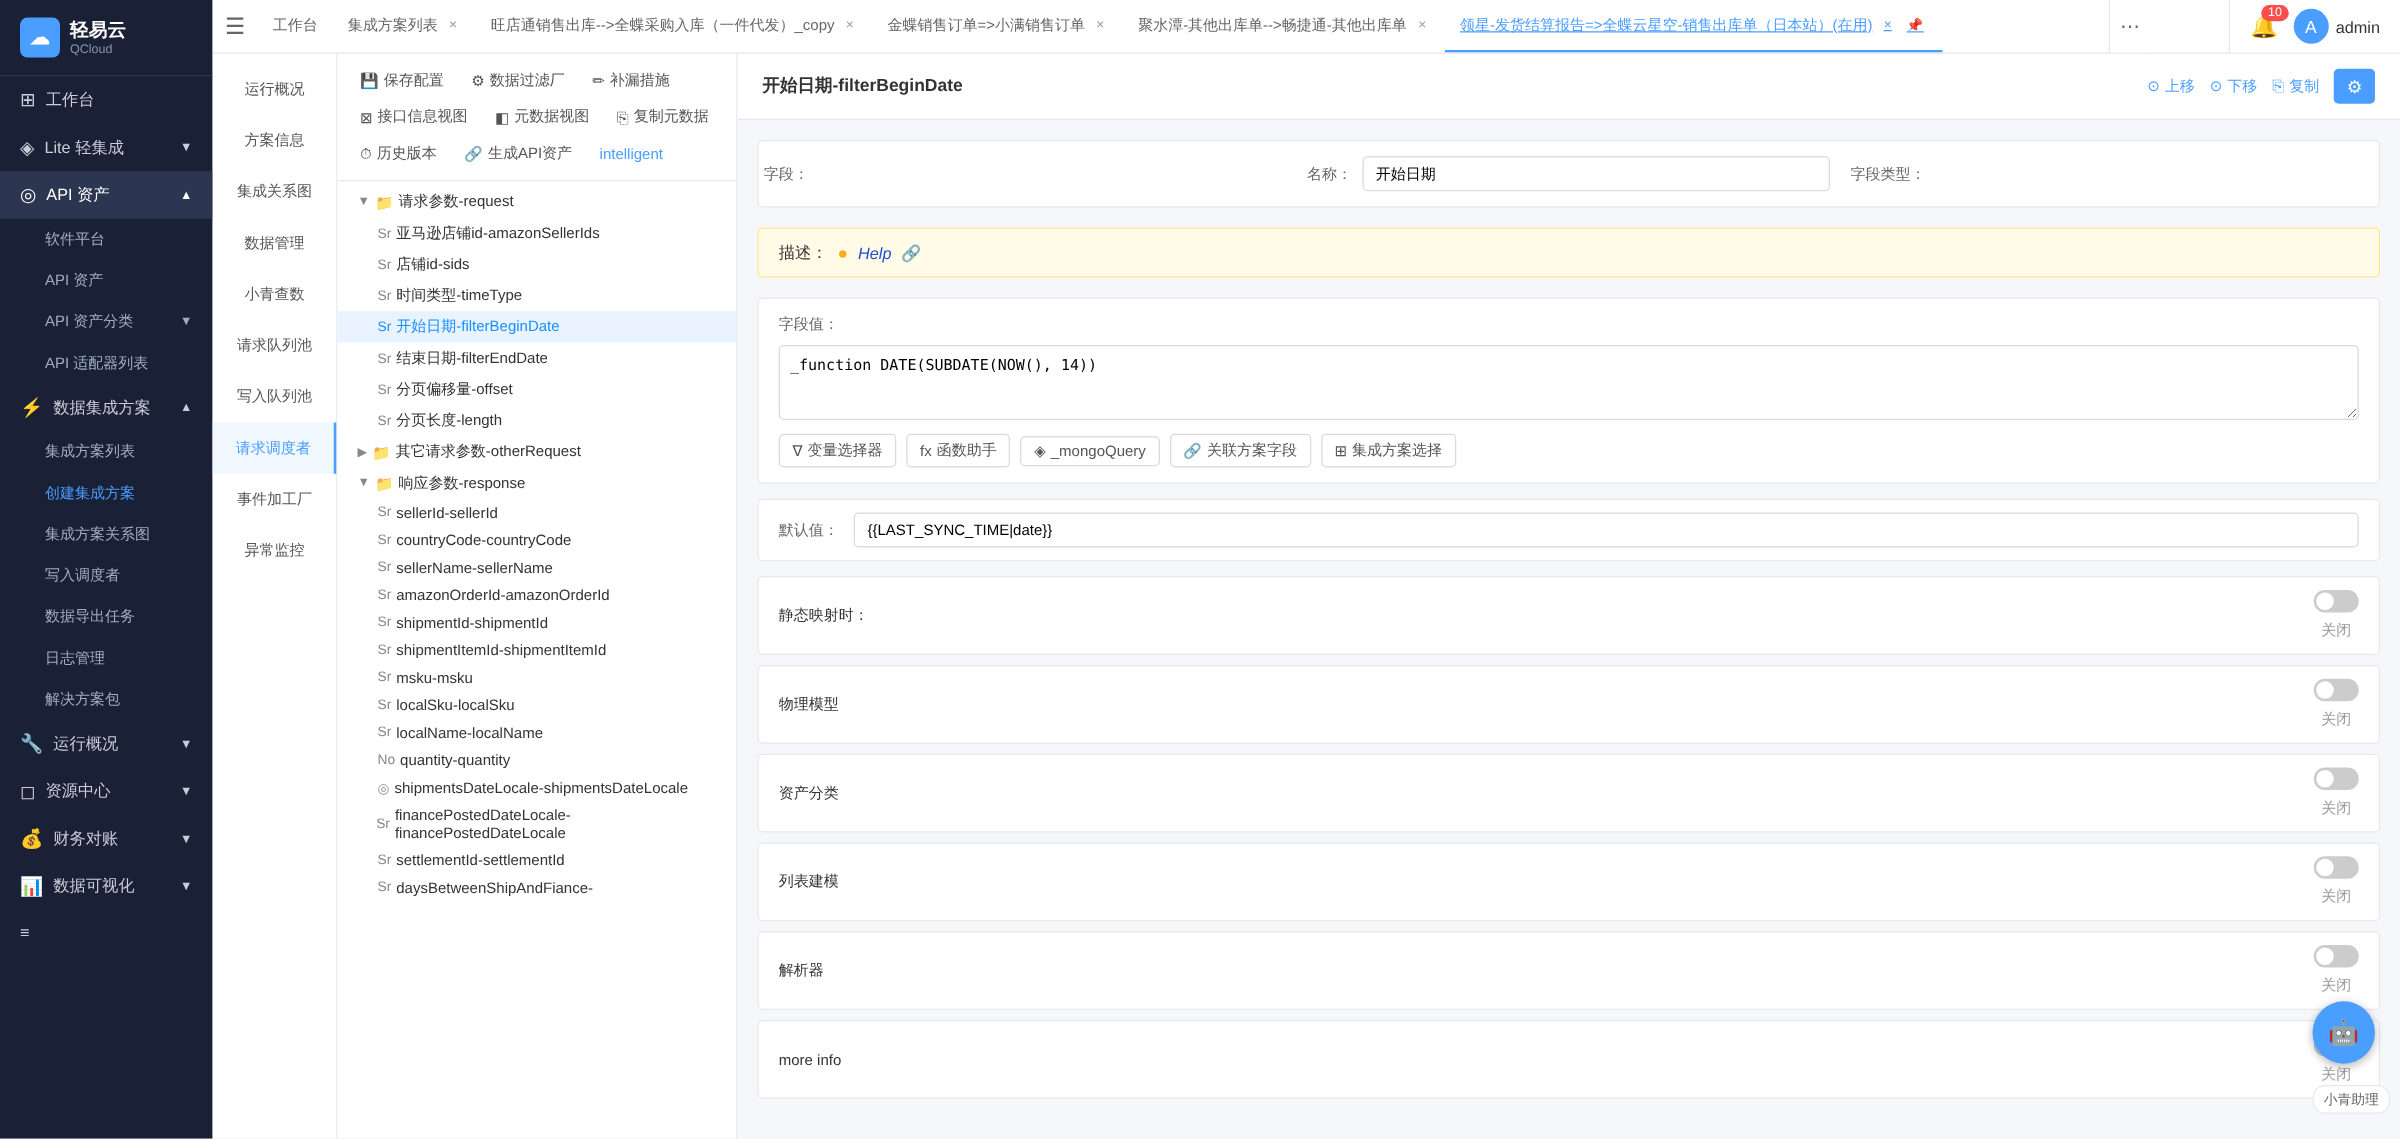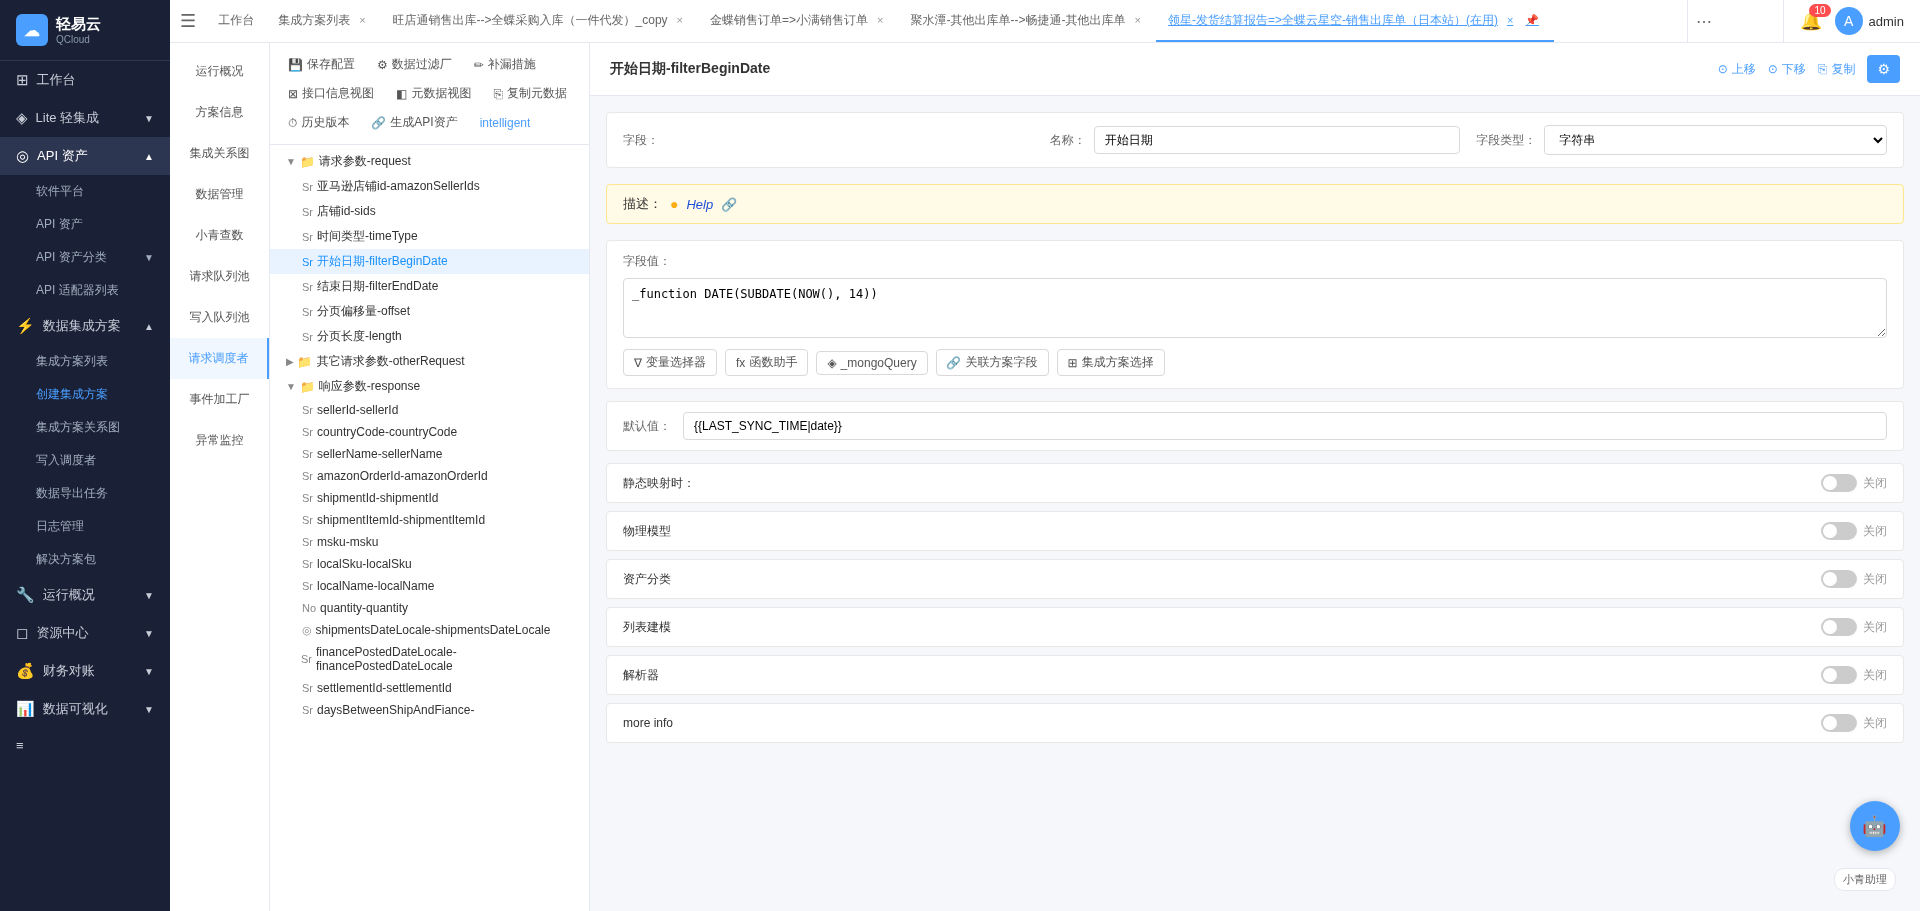--- a/index.html
+++ b/index.html
@@ -55,40 +55,40 @@
     .tree-node .folder-icon { color: #faad14; margin-right: 4px; }
 
     
     #detail-panel { flex: 1; background: #f5f7fa; overflow-y: auto; padding: 0; }
     .detail-header { background: white; padding: 12px 20px; border-bottom: 1px solid #e5e8ee; display: flex; align-items: center; justify-content: space-between; }
     .detail-title { font-size: 14px; font-weight: 600; color: #333; }
     .detail-actions { display: flex; align-items: center; gap: 12px; }
     .action-btn { display: flex; align-items: center; gap: 4px; cursor: pointer; font-size: 12px; color: #4a9eff; }
     .settings-btn { background: #4a9eff; color: white; border: none; border-radius: 4px; padding: 6px 10px; cursor: pointer; font-size: 14px; }
     .detail-content { padding: 16px; }
-    .field-row { display: flex; align-items: flex-start; margin-bottom: 16px; background: white; padding: 12px 16px; border-radius: 4px; border: 1px solid #e8e8e8; }
+    .field-row { display: flex; align-items: flex-start; margin-bottom: 16px; background: white; padding: 12px 4px; border-radius: 4px; border: 1px solid #e8e8e8; }
     .multi-fields { display: flex; align-items: center; gap: 16px; flex: 1; }
     .field-group { display: flex; align-items: center; gap: 8px; flex: 1; }
     .field-group-label { color: #666; font-size: 12px; white-space: nowrap; }
     .field-group-input { flex: 1; padding: 6px 10px; border: 1px solid #d9d9d9; border-radius: 4px; font-size: 12px; outline: none; }
     .field-group-select { flex: 1; padding: 6px 10px; border: 1px solid #d9d9d9; border-radius: 4px; font-size: 12px; outline: none; background: white; }
     .desc-row { background: #fffbe6; border: 1px solid #ffe58f; border-radius: 4px; padding: 10px 16px; margin-bottom: 16px; display: flex; align-items: center; gap: 8px; }
     .desc-dot { color: #faad14; font-size: 14px; }
     .desc-link { color: #1d4ed8; cursor: pointer; font-style: italic; }
     .value-row { background: white; padding: 12px 16px; border-radius: 4px; border: 1px solid #e8e8e8; margin-bottom: 12px; }
     .value-label { color: #666; font-size: 12px; margin-bottom: 8px; }
     .value-textarea { width: 100%; padding: 8px; border: 1px solid #d9d9d9; border-radius: 4px; font-size: 12px; font-family: monospace; min-height: 60px; outline: none; resize: vertical; }
     .value-actions { display: flex; align-items: center; gap: 8px; margin-top: 8px; }
     .val-btn { display: flex; align-items: center; gap: 4px; padding: 4px 10px; border: 1px solid #d9d9d9; border-radius: 4px; background: white; cursor: pointer; font-size: 12px; color: #555; }
     .default-row { display: flex; align-items: center; margin-bottom: 12px; background: white; padding: 10px 16px; border-radius: 4px; border: 1px solid #e8e8e8; }
     .default-label { color: #666; font-size: 12px; width: 60px; flex-shrink: 0; }
     .default-input { flex: 1; padding: 6px 10px; border: 1px solid #d9d9d9; border-radius: 4px; font-size: 12px; outline: none; }
     .toggle-row { display: flex; align-items: center; justify-content: space-between; background: white; padding: 10px 16px; border-radius: 4px; border: 1px solid #e8e8e8; margin-bottom: 8px; }
     .toggle-label { font-size: 12px; color: #333; }
-    .toggle { display: flex; align-items: center; gap: 6px; }
+    .toggle { display: flex; align-items: center; gap: 6px; flex-direction: column; }
     .toggle-switch { width: 36px; height: 18px; background: #ccc; border-radius: 9px; position: relative; cursor: pointer; }
     .toggle-switch.off { background: #ccc; }
     .toggle-knob { width: 14px; height: 14px; background: white; border-radius: 50%; position: absolute; top: 2px; transition: left 0.2s; }
     .toggle-switch.off .toggle-knob { left: 2px; }
     .toggle-text { font-size: 12px; color: #999; }
 
     
     #tab-wrapper { background: white; border-bottom: 1px solid #e5e8ee; display: flex; align-items: stretch; min-height: 42px; position: relative; }
   </style>
 </head>
@@ -444,26 +444,20 @@
           <div class="multi-fields">
             <div class="field-group">
               <span class="field-group-label">字段：</span>
             </div>
             <div class="field-group">
               <span class="field-group-label">名称：</span>
               <input class="field-group-input" type="text" value="开始日期" style="">
             </div>
             <div class="field-group">
               <span class="field-group-label">字段类型：</span>
-              <select class="field-group-select">
-                <option>字符串</option>
-                <option>数字</option>
-                <option>布尔</option>
-                <option>日期</option>
-              </select>
             </div>
           </div>
         </div>
 
         <div class="desc-row">
           <span class="desc-label">描述：</span>
           <span class="desc-dot">●</span>
           <span class="desc-link">Help</span>
           <span style="color:#4a9eff;cursor:pointer;">🔗</span>
         </div>
@@ -560,15 +554,15 @@
           </div>
         </div>
       </div>
     </div>
   </div>
 </div>
 
 <div style="position:fixed;bottom:60px;right:20px;width:50px;height:50px;border-radius:50%;background:#4a9eff;display:flex;align-items:center;justify-content:center;cursor:pointer;box-shadow:0 2px 8px rgba(0,0,0,0.3);z-index:999;">
   <span style="font-size:20px;">🤖</span>
 </div>
-<div style="position:fixed;bottom:20px;right:24px;font-size:11px;color:#666;background:white;padding:3px 8px;border-radius:10px;border:1px solid #e5e8ee;cursor:pointer;">
+<div style="position:fixed;bottom:20px;right:8px;font-size:11px;color:#666;background:white;padding:3px 8px;border-radius:10px;border:1px solid #e5e8ee;cursor:pointer;">
   <span>小青助理</span>
 </div>
 
 </body></html>

